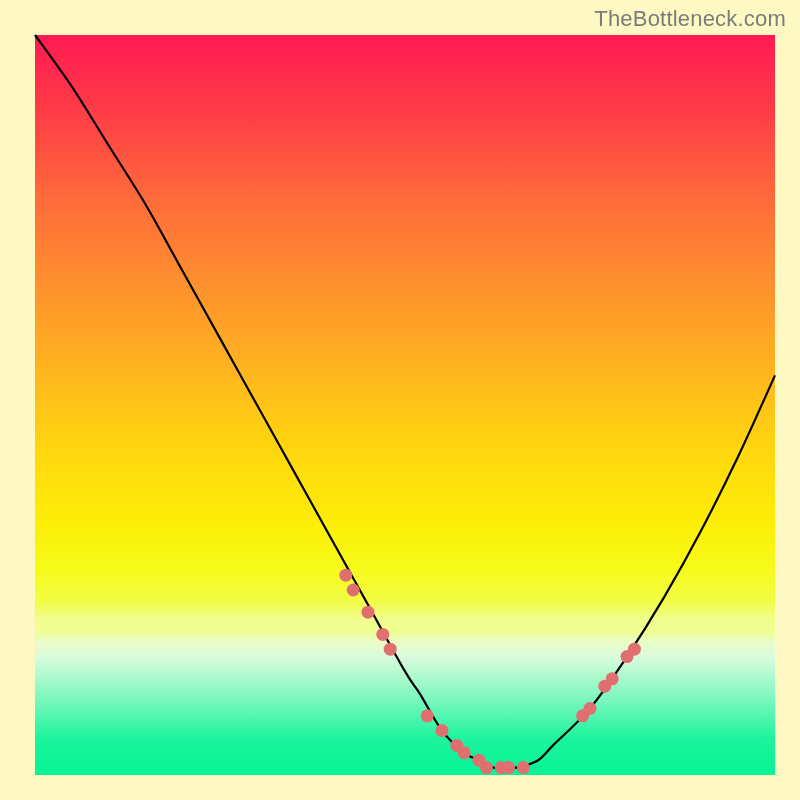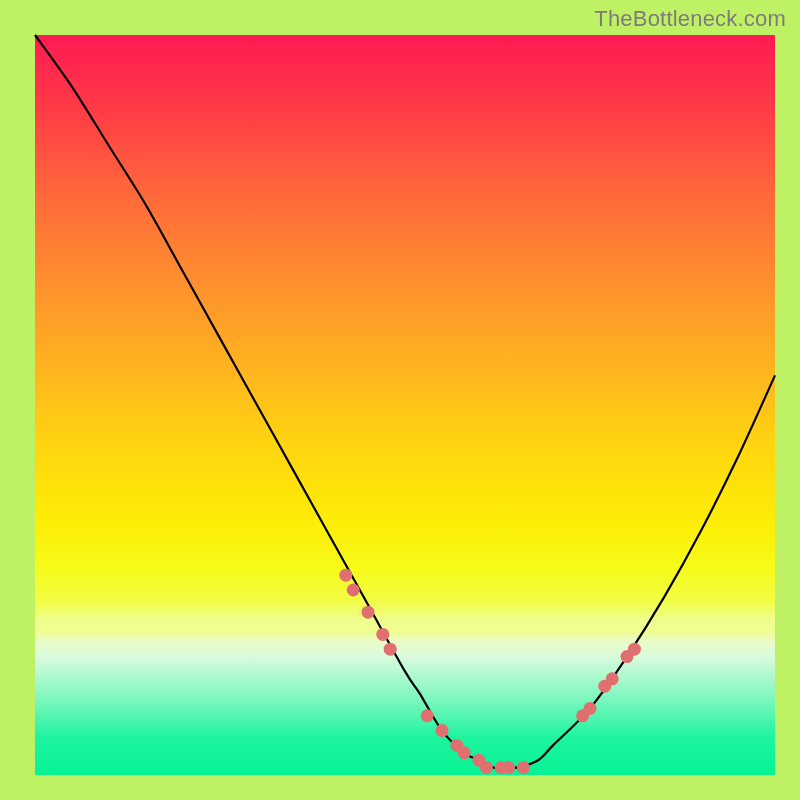--- a/index.html
+++ b/index.html
@@ -10,21 +10,21 @@
     background: #000;
     overflow: hidden;
     font-family: Arial, Helvetica, sans-serif;
   }
   .frame {
     position: absolute;
     left: 0;
     top: 0;
     width: 800px;
     height: 800px;
-    background: #bef264;
+    background: #fef9c3;
     text-align: center;
   }
   .plot-area {
     position: absolute;
     left: 35px;
     top: 35px;
     width: 740px;
     height: 740px;
     background: linear-gradient(to bottom,
       #ff1a52 0%,

